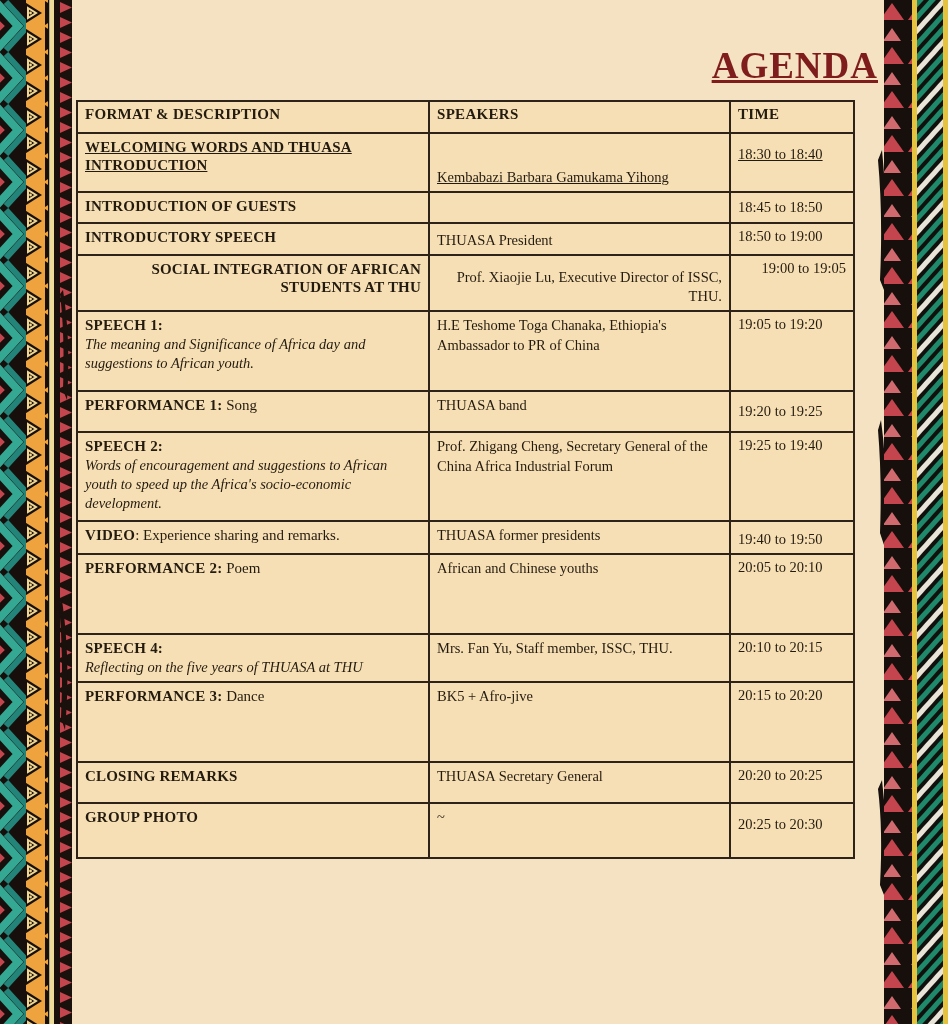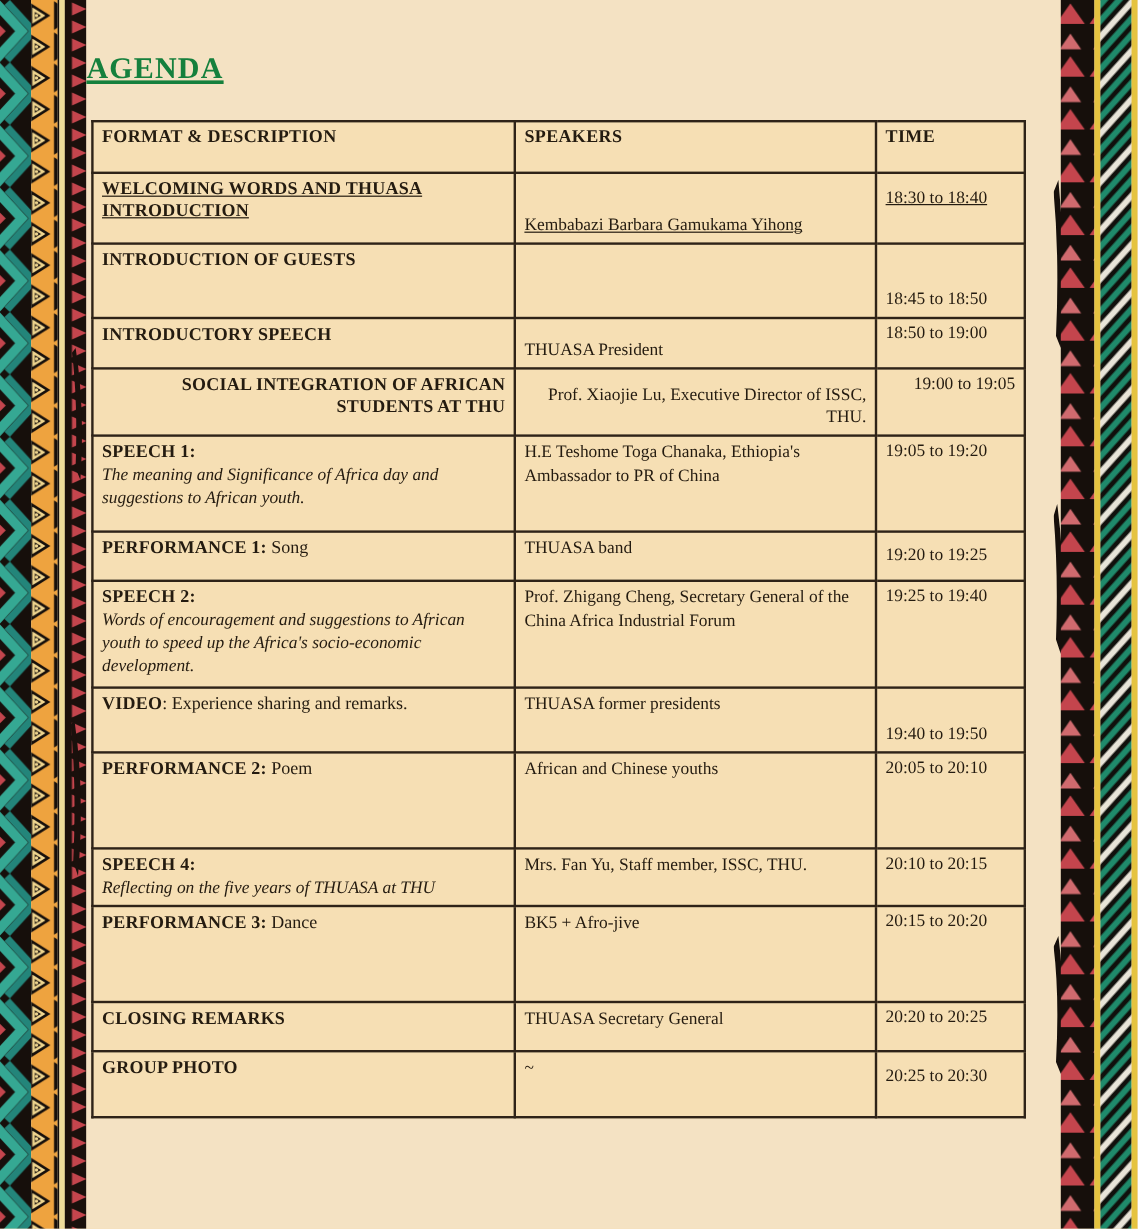--- a/index.html
+++ b/index.html
@@ -7,50 +7,50 @@
     width:948px;height:1024px;position:relative;overflow:hidden;
     background:#f4e2c3;
     font-family:"Liberation Serif", serif;
     color:#241b10;
   }
   .border-strip{position:absolute;top:0;height:1024px;}
   #left-border{left:0;width:72px;}
   #right-border{right:0;width:70px;}
   .document{position:absolute;left:72px;right:70px;top:0;bottom:0;}
   .page-title{
-    display:block;text-align:left;margin:44px 0 0 0;
-    font-size:25px;font-weight:bold;letter-spacing:1px;
-    color:#15803d;
+    display:block;text-align:right;margin:44px 0 0 0;
+    font-size:37px;font-weight:bold;letter-spacing:1px;
+    color:#7f1d1d;
     text-decoration:underline;
     -webkit-text-decoration-thickness:3px;text-decoration-thickness:3px;
   }
   table.agenda{
     position:absolute;top:100px;left:4px;width:777px;
     border-collapse:collapse;table-layout:fixed;
     background:#f6dfb4;
   }
   .agenda th,.agenda td{
     border:2px solid #2e2318;
     padding:4px 7px;
     vertical-align:top;
     overflow:hidden;
   }
   .agenda th{
     font-size:15px;font-weight:bold;text-align:left;letter-spacing:.3px;
   }
   col.c-fmt{width:352px;} col.c-spk{width:301px;} col.c-time{width:124px;}
-  thead tr{height:43px;}
+  thead tr{height:32px;}
   tbody tr:nth-child(1){height:59px;text-decoration:underline;}
-  tbody tr:nth-child(2){height:62px;margin-top:40px;}
-  tbody tr:nth-child(3){height:42px;}
+  tbody tr:nth-child(2){height:31px;margin-top:40px;}
+  tbody tr:nth-child(3){height:32px;}
   tbody tr:nth-child(4){height:56px;text-align:right;}
   tbody tr:nth-child(5){height:80px;margin-left:48px;}
   tbody tr:nth-child(6){height:41px;}
   tbody tr:nth-child(7){height:89px;}
-  tbody tr:nth-child(8){height:54px;margin-top:22px;}
+  tbody tr:nth-child(8){height:33px;margin-top:22px;}
   tbody tr:nth-child(9){height:80px;}
   tbody tr:nth-child(10){height:30px;}
   tbody tr:nth-child(11){height:80px;}
   tbody tr:nth-child(12){height:41px;}
   tbody tr:nth-child(13){height:55px;}
   tbody tr:nth-child(14){height:40px;}
   .fmt .t{font-weight:bold;font-size:15px;letter-spacing:.2px;}
   .fmt .s{font-weight:normal;font-size:15px;}
   .fmt .d{font-style:italic;font-size:14.5px;line-height:1.3;margin-top:1px;}
   .spk{font-size:14.5px;line-height:1.35;}

